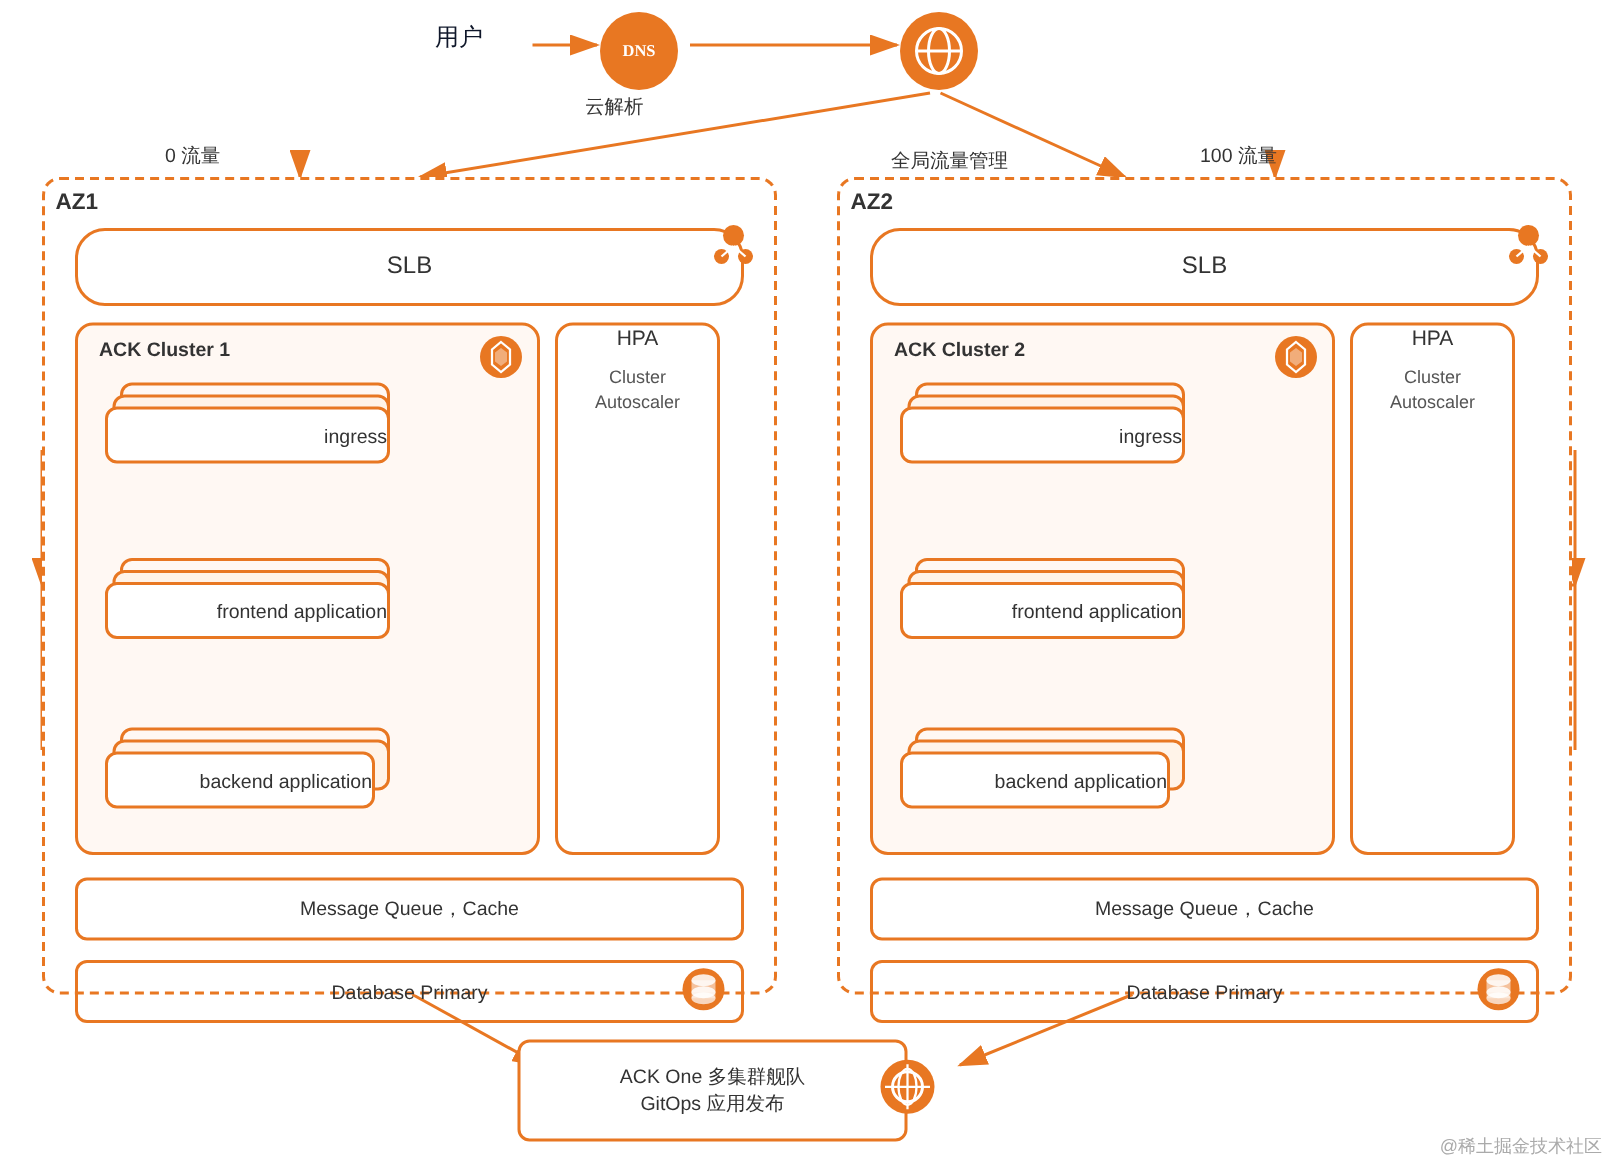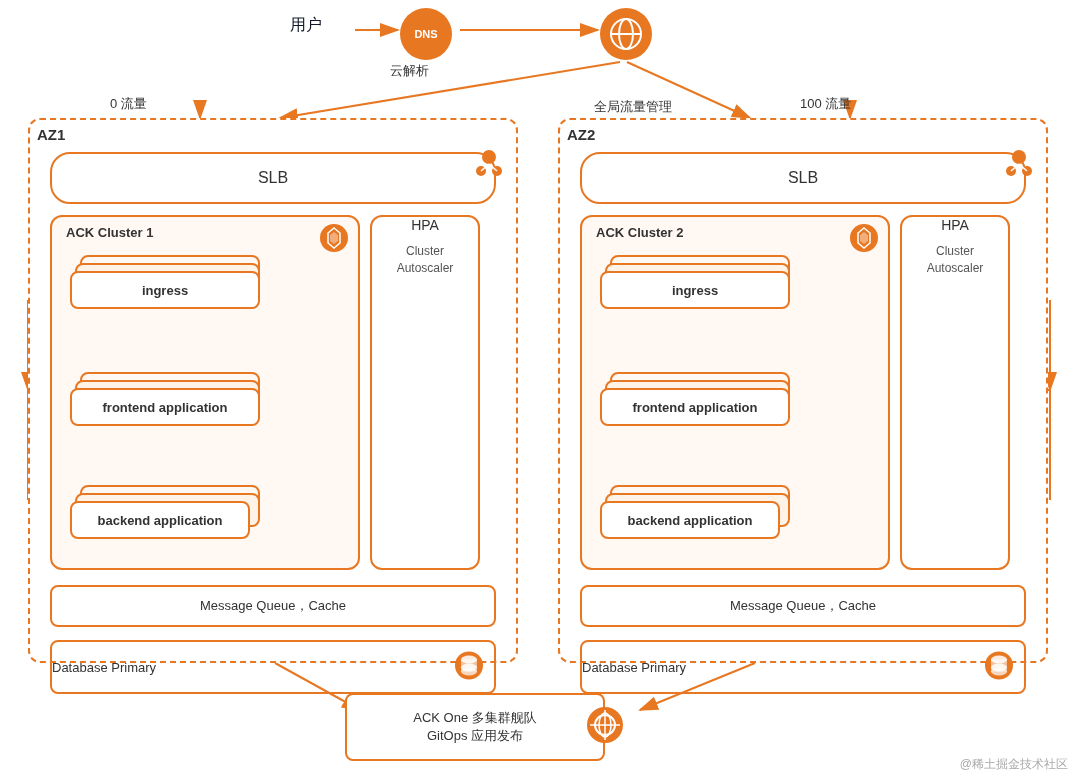--- a/index.html
+++ b/index.html
@@ -37,20 +37,21 @@
       height: 55px;
       border-radius: 50%;
       background: #e87722;
       display: flex;
       flex-direction: column;
       align-items: center;
       justify-content: center;
       color: white;
       font-size: 10px;
       font-weight: bold;
+      font-family: Liberation Serif, serif;
     }
 
     
     .az-box {
       position: absolute;
       top: 118px;
       border: 2px dashed #e87722;
       border-radius: 12px;
       background: #fff;
     }
@@ -119,24 +120,23 @@
       position: absolute;
     }
 
     .card {
       position: absolute;
       border: 2px solid #e87722;
       border-radius: 8px;
       background: #fff;
       display: flex;
       align-items: center;
-      justify-content: center;
+      justify-content: flex-end;
       font-size: 13px;
       color: #333;
-      font-weight: bold;
     }
 
     
     .ingress-stack {
       top: 38px;
       left: 18px;
       width: 200px;
       height: 80px;
     }
 
@@ -200,25 +200,26 @@
       font-size: 13px;
       color: #333;
     }
 
     
     .db-box {
       position: absolute;
       top: 520px;
       left: 20px;
       right: 20px;
-      height: 54px;
+      height: 42px;
       border: 2px solid #e87722;
       border-radius: 8px;
       display: flex;
       align-items: center;
+      justify-content: center;
       font-size: 13px;
       color: #333;
     }
 
     
     .watermark {
       position: absolute;
       bottom: 8px;
       right: 12px;
       font-size: 12px;

